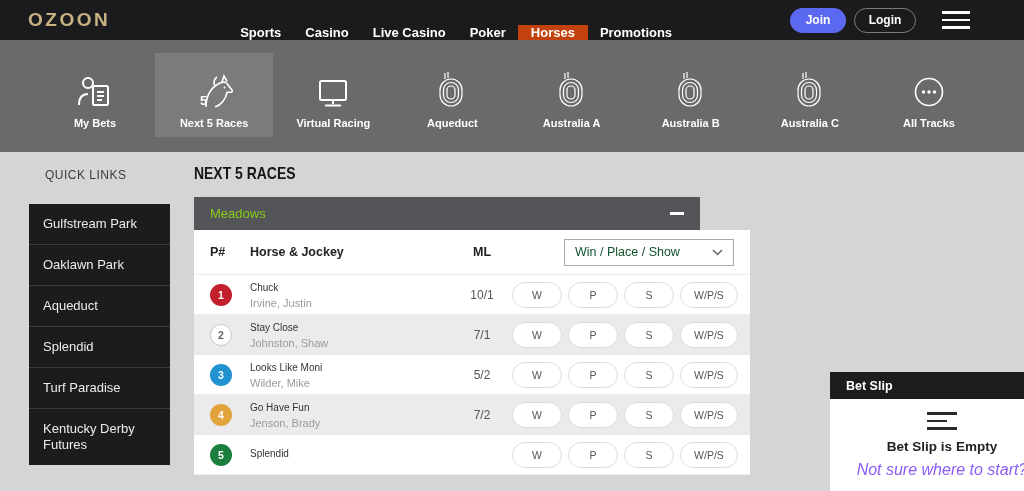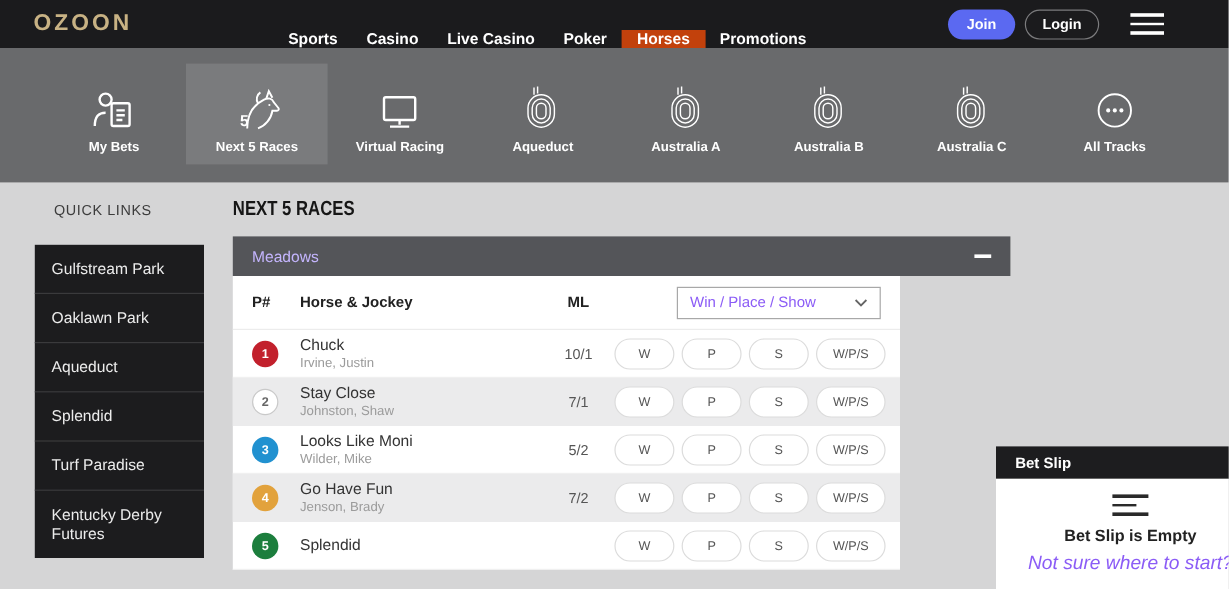--- a/index.html
+++ b/index.html
@@ -36,47 +36,47 @@
   .page { position:absolute; top:152px; left:0; width:1024px; height:339px; }
   .ql-title { position:absolute; left:45px; top:16px; font-size:12px; color:#3c3c3c; letter-spacing:.5px; }
   .ql-panel { position:absolute; left:29px; top:52px; width:141px; background:#1c1c1e; }
   .ql-item { padding:12px 14px; color:#ececec; font-size:13px; line-height:16px;
              border-bottom:1px solid #3a3a3c; cursor:pointer; }
   .ql-item:last-child { border-bottom:none; }
 
   .heading { position:absolute; left:194px; top:12px; font-size:17px; font-weight:700; color:#161616;
              transform:scaleX(.82); transform-origin:left center; white-space:nowrap; }
 
-  .meadows { position:absolute; left:194px; top:45px; width:648px; height:33px; background:#545559;
-             display:flex; align-items:center; padding:0 16px; color:#c4b5fd; cursor:pointer; }
+  .meadows { position:absolute; left:194px; top:45px; width:506px; height:33px; background:#545559;
+             display:flex; align-items:center; padding:0 16px; color:#84cc16; cursor:pointer; }
   .mname { font-size:13px; }
   .collapse { margin-left:auto; width:14px; height:2.5px; background:#fff; cursor:pointer; }
 
   .panel { position:absolute; left:194px; top:78px; width:556px; background:#fff; }
   .race-row { height:43px; display:flex; align-items:center; padding:0 16px; border-bottom:1px solid #e3e3e3; }
   .race-link { color:#4a7cac; font-size:12.5px; cursor:pointer; }
   .mtp { margin-left:auto; color:#8f8f8f; font-size:11px; }
 
   .head-row { height:45px; display:flex; align-items:center; padding:0 12px 0 16px; border-bottom:1px solid #ececec; }
   .col-num { width:40px; flex:none; }
   .col-horse { flex:1; min-width:0; }
   .col-ml { width:60px; flex:none; text-align:center; font-size:12px; color:#555; }
   .col-bets { width:226px; flex:none; display:flex; align-items:center; justify-content:flex-end; gap:6px; }
   .head-row .hcell { font-weight:700; font-size:12.5px; color:#222; }
 
   .dropdown { width:170px; height:27px; border:1px solid #a8a8a8; background:#fff; display:flex; align-items:center;
-              padding:0 10px; color:#8b5cf6; font-size:12.5px; margin-right:4px; cursor:pointer; }
+              padding:0 10px; color:#14532d; font-size:12.5px; margin-right:4px; cursor:pointer; }
   .chev { margin-left:auto; display:flex; }
 
   .row { height:40px; display:flex; align-items:center; padding:0 12px 0 16px; border-bottom:1px solid #f0f0f0; }
   .row.alt { background:#ebebec; border-bottom:none; }
   .num { width:22px; height:22px; border-radius:50%; display:flex; align-items:center; justify-content:center;
          font-size:10.5px; font-weight:700; }
   .num.outlined { border:1px solid #c9c9c9; }
-  .horse-name { font-size:13px; color:#333; line-height:14px; }
+  .horse-name { font-size:10px; color:#333; line-height:14px; }
   .jockey { font-size:11px; color:#9b9b9b; margin-top:2px; line-height:12px; }
   .pill { height:26px; width:50px; border-radius:13px; border:1px solid #dcdcdc; background:#fff; color:#555;
           font-size:10.5px; font-family:inherit; cursor:pointer; }
   .pill.wps { width:58px; }
 
   
   .betslip { position:absolute; left:830px; top:220px; width:224px; }
   .bs-header { height:27px; background:#1d1d1f; color:#fff; display:flex; align-items:center;
                padding:0 16px; font-size:12.5px; font-weight:700; }
   .bs-body { background:#fff; height:92px; display:flex; flex-direction:column; align-items:center; padding-top:13px; }

